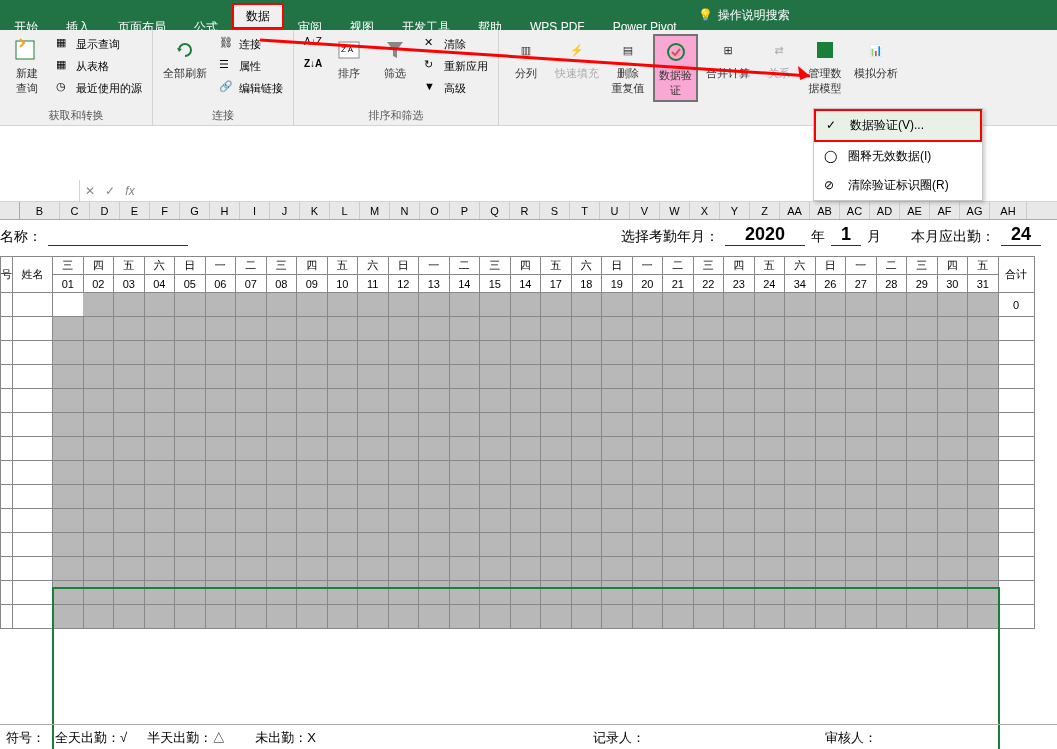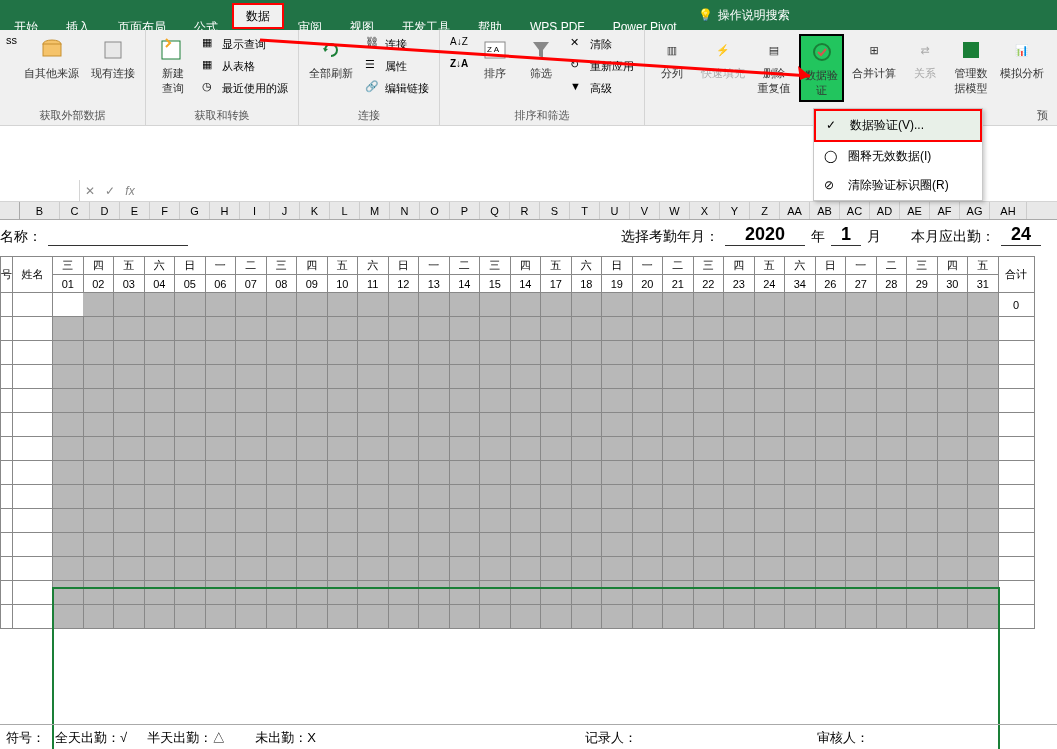--- a/index.html
+++ b/index.html
@@ -13,21 +13,21 @@
 .ribbon { height: 96px; background: #f0f0f0; border-bottom: 1px solid #d4d4d4; display: flex; position: relative; }
 .ribbon-group { border-right: 1px solid #d4d4d4; padding: 4px 6px 0 6px; display: flex; flex-direction: column; }
 .ribbon-group-content { display: flex; flex: 1; gap: 4px; align-items: flex-start; }
 .ribbon-group-label { font-size: 11px; color: #555; text-align: center; padding-bottom: 2px; }
 .rbtn { display: flex; flex-direction: column; align-items: center; font-size: 11px; color: #333; padding: 2px 4px; cursor: pointer; min-width: 42px; }
 .rbtn.disabled { color: #aaa; }
 .rbtn .icon { width: 28px; height: 28px; display:flex; align-items:center; justify-content:center; margin-bottom:2px;}
 .rbtn-small { display:flex; align-items:center; font-size:11px; gap:4px; padding:2px 4px; cursor:pointer; }
 .rbtn-small .sicon { width:16px; height:16px; display:inline-block; }
 .rbtn-stack { display:flex; flex-direction:column; gap:2px; }
-.rbtn.highlighted { border:2px solid #000000; background:#22c55e; }
+.rbtn.highlighted { border:2px solid #737373; background:#f9a8d4; }
 
 .red-arrow { position:absolute; left:260px; top:8px; width:560px; height:50px; pointer-events:none; }
 
 .dropdown-menu { position:absolute; right:74px; top:108px; width:170px; background:#fff; border:1px solid #c8c8c8; box-shadow:2px 2px 4px rgba(0,0,0,.2); z-index:100; }
 .dropdown-wrap { border:2px solid red; }
 .dd-item { display:flex; align-items:center; gap:8px; padding:6px 10px; font-size:12px; cursor:pointer; }
 .dd-item.selected { background:#e8f0e8; }
 .dd-icon { width:16px; height:16px; }
 
 .formula-bar { height:22px; border-bottom:1px solid #d4d4d4; display:flex; align-items:center; font-size:12px; background:#fff; margin-top:54px; }
@@ -46,21 +46,21 @@
 
 .att-table { border-collapse:collapse; font-size:11px; }
 .att-table th, .att-table td { border:1px solid #888; text-align:center; }
 .att-table th { font-weight:normal; background:#fff; height:18px; width:30.5px; }
 .att-table .name-col { width:40px; }
 .att-table .extra-col { width:36px; }
 .att-table td.cell { background:#b8b8b8; height:24px; width:30.5px; }
 .att-table td.blank { background:#fff; }
 .sel-border { position:absolute; border:2px solid #1a7f37; pointer-events:none; }
 
-.footer-row { position:absolute; bottom:2px; left:0; right:0; font-size:13px; display:flex; padding:4px 8px 0 0; border-top:1px solid #aaa; }
+.footer-row { position:absolute; bottom:2px; left:0; right:0; font-size:13px; display:flex; padding:4px 0 0 0; border-top:1px solid #aaa; }
 </style>
 </head>
 <body>
 
 <div class="menubar">
   <div class="menu-item">开始</div>
   <div class="menu-item">插入</div>
   <div class="menu-item">页面布局</div>
   <div class="menu-item">公式</div>
   <div class="menu-item active">数据</div>
@@ -70,43 +70,20 @@
   <div class="menu-item">帮助</div>
   <div class="menu-item">WPS PDF</div>
   <div class="menu-item">Power Pivot</div>
   <div class="lightbulb">
       <span>💡</span>
       <span>操作说明搜索</span>
     </div>
 </div>
 
 <div class="ribbon">
-  <div class="ribbon-group">
-    <div class="ribbon-group-content">
-      <div style="width:10px;font-size:11px;">ss</div>
-      <div class="rbtn">
-          <div class="icon">
-            <svg width="24" height="24">
-              <ellipse cx="12" cy="6" rx="9" ry="4" fill="#f5c36a" stroke="#c79030"></ellipse>
-              <rect x="3" y="6" width="18" height="12" fill="#f5c36a" stroke="#c79030"></rect>
-            </svg>
-          </div>
-          <span>自其他来源</span>
-        </div>
-      <div class="rbtn">
-          <div class="icon">
-            <svg width="24" height="24">
-              <rect x="4" y="4" width="16" height="16" fill="#e8e8e8" stroke="#888"></rect>
-            </svg>
-          </div>
-          <span>现有连接</span>
-        </div>
-    </div>
-    <div class="ribbon-group-label">获取外部数据</div>
-  </div>
 
   <div class="ribbon-group">
     <div class="ribbon-group-content">
       <div class="rbtn">
           <div class="icon">
             <svg width="26" height="26">
               <rect x="2" y="4" width="18" height="18" fill="#fff" stroke="#1a7f37"></rect>
               <path d="M6 2 L10 6 L6 10" stroke="#f5a623" fill="none" stroke-width="2"></path>
             </svg>
           </div>

